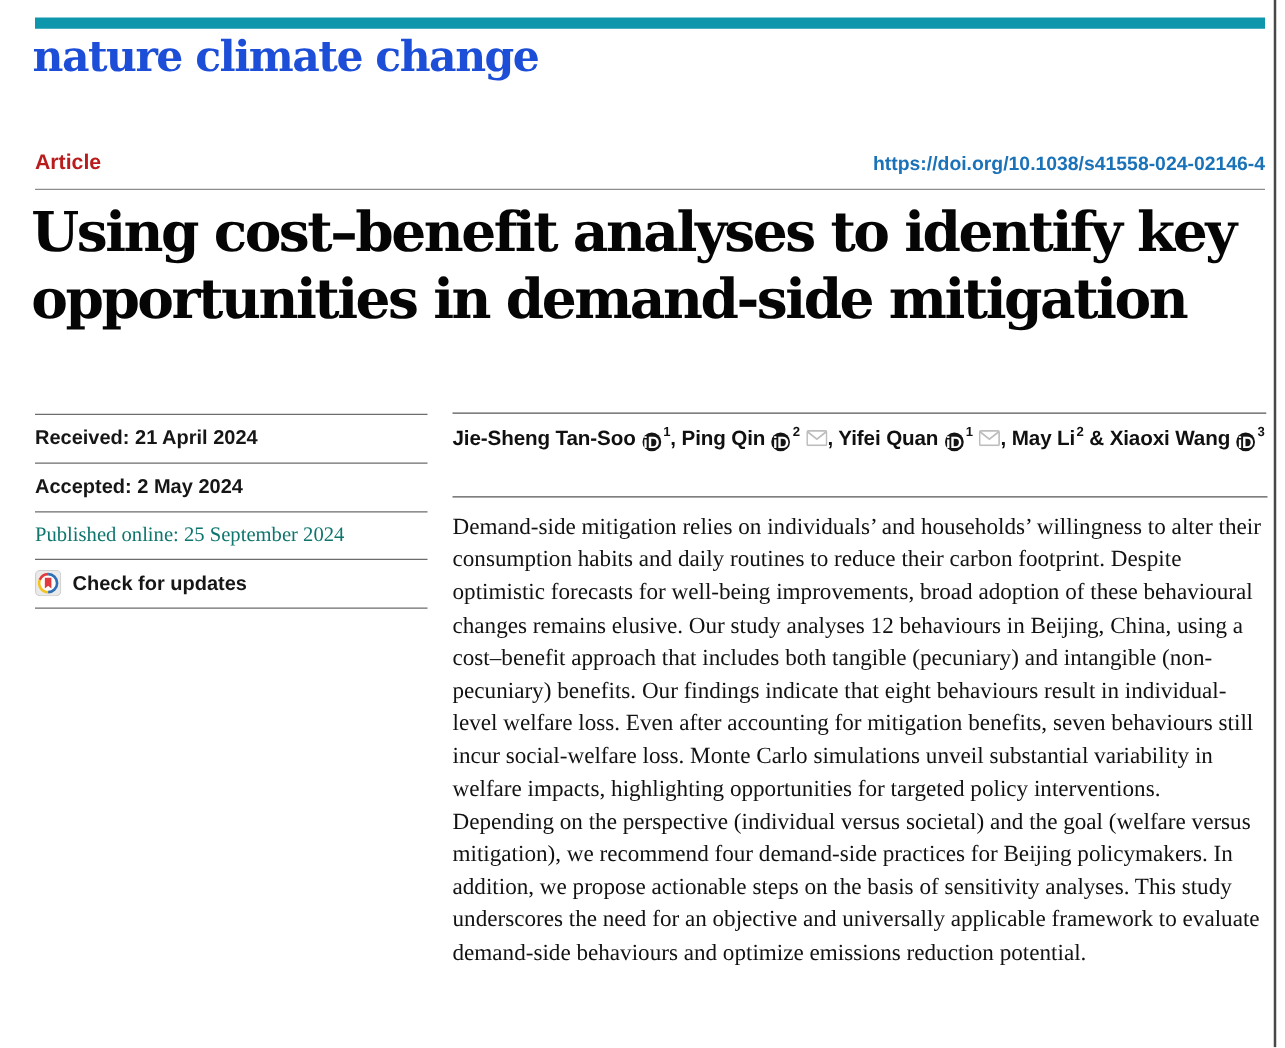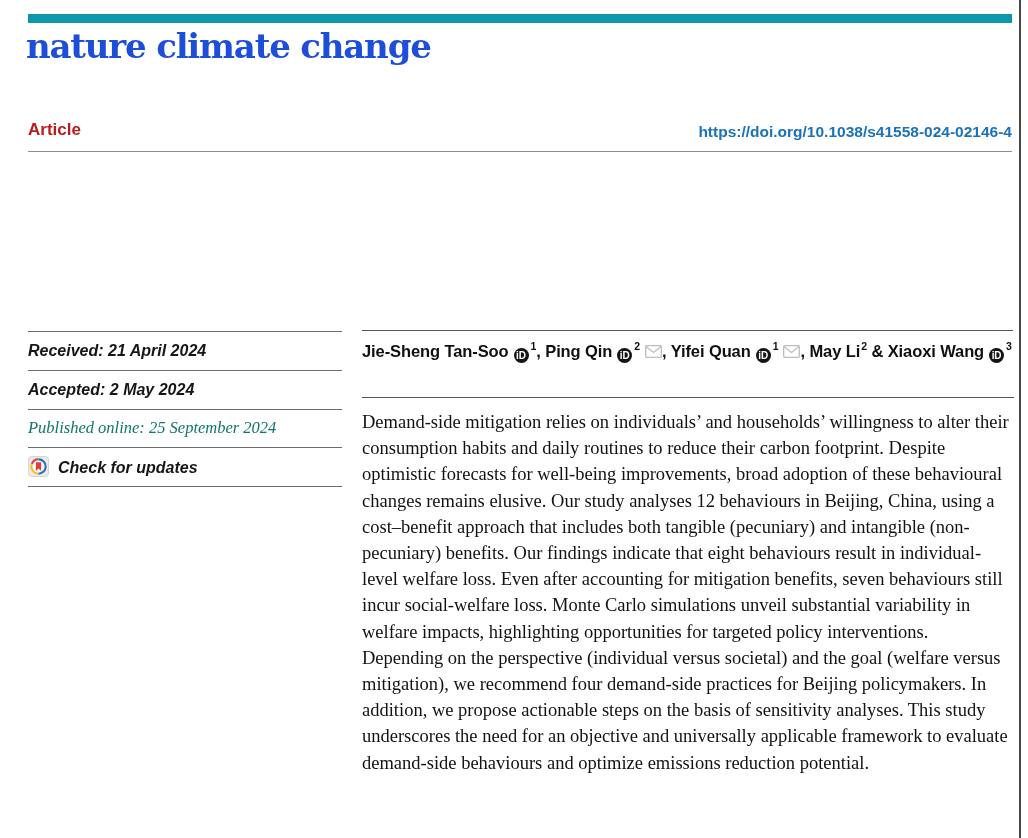--- a/index.html
+++ b/index.html
@@ -47,21 +47,21 @@
     font-size:44px;line-height:53px;letter-spacing:-2px;
   }
   
   .meta{
     position:absolute;left:28px;top:331px;width:314px;
     border-bottom:1px solid var(--rule-mid);
   }
   .meta-row{
     border-top:1px solid var(--rule-mid);
     padding:10px 0 10px;
-    font-size:16px;font-weight:700;color:#161616;font-style:italic;
+    font-size:16px;font-weight:700;color:#161616;
   }
   .meta-row.serif{
     font-family:"Liberation Serif",serif;
     font-weight:400;font-size:16.5px;color:#0f766e;
     padding:8px 0 9px;
   }
   .meta-row.updates{
     display:flex;align-items:flex-end;gap:9px;
     padding:8px 0 9px;cursor:pointer;
   }
@@ -71,21 +71,21 @@
     position:absolute;left:362px;top:330px;width:651px;
     border-top:1.5px solid var(--rule-dark);
     padding-top:11px;
     font-size:16.5px;font-weight:700;color:#101010;
     letter-spacing:-0.1px;
   }
   .authors .sep{white-space:pre;}
   .orcid{
     display:inline-block;width:15px;height:15px;border-radius:50%;
     background:#141414;color:#fff;
-    font-size:10px;font-weight:700;line-height:15px;text-align:center;
+    font-size:13px;font-weight:700;line-height:15px;text-align:center;
     margin:0 1px 2px 5px;vertical-align:-2px;cursor:pointer;
   }
   .sup{
     font-size:10.5px;font-weight:700;
     position:relative;top:-7px;margin-left:1px;
   }
   .mail{display:inline-block;margin-left:5px;vertical-align:-1px;cursor:pointer;}
   .abstract{
     position:absolute;left:362px;top:397px;width:652px;
     border-top:1.2px solid var(--rule-dark);
@@ -107,20 +107,24 @@
   <div class="accent-bar"></div>
 
   <div class="masthead">nature climate change</div>
 
   <div class="article-type">Article</div>
 
   <a class="doi" href="#">https://doi.org/10.1038/s41558-024-02146-4</a>
 
   <div class="header-rule"></div>
 
+  <div class="title">
+    <div>Using cost–benefit analyses to identify key</div>
+    <div>opportunities in demand-side mitigation</div>
+  </div>
 
   <div class="meta">
     <div class="meta-row">Received: 21 April 2024</div>
     <div class="meta-row">Accepted: 2 May 2024</div>
     <div class="meta-row serif">Published online: 25 September 2024</div>
     <div class="meta-row updates">
       <span class="crossmark">
         <svg width="21" height="21" viewBox="0 0 24 24">
           <rect x="0.5" y="0.5" width="23" height="23" rx="4" fill="#eaeaea" stroke="#cfcfcf" stroke-width="1"></rect>
           <circle cx="12" cy="12" r="8.2" fill="#ffffff"></circle>

